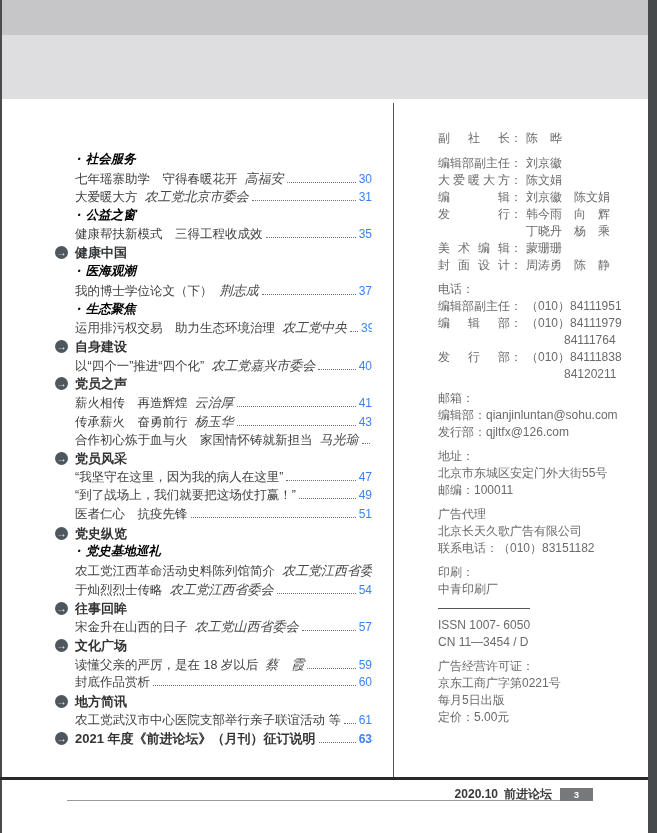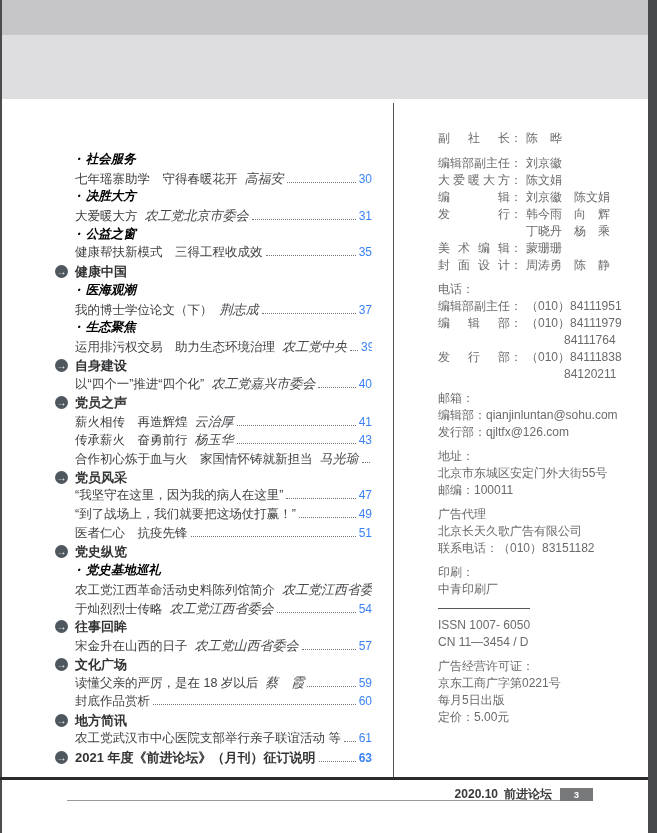--- a/index.html
+++ b/index.html
@@ -66,23 +66,20 @@
   <div class="toc">
       <div class="toc-row subsection">
         <span class="title">· 社会服务</span>
       </div>
       <div class="toc-row article">
         <span class="title">七年瑶寨助学　守得春暖花开</span>
         <span class="author">高福安</span>
         <span class="leader"></span>
         <span class="pageno">30</span>
       </div>
-      <div class="toc-row subsection">
-        <span class="title">· 决胜大方</span>
-      </div>
       <div class="toc-row article">
         <span class="title">大爱暖大方</span>
         <span class="author">农工党北京市委会</span>
         <span class="leader"></span>
         <span class="pageno">31</span>
       </div>
       <div class="toc-row subsection">
         <span class="title">· 公益之窗</span>
       </div>
       <div class="toc-row article">

